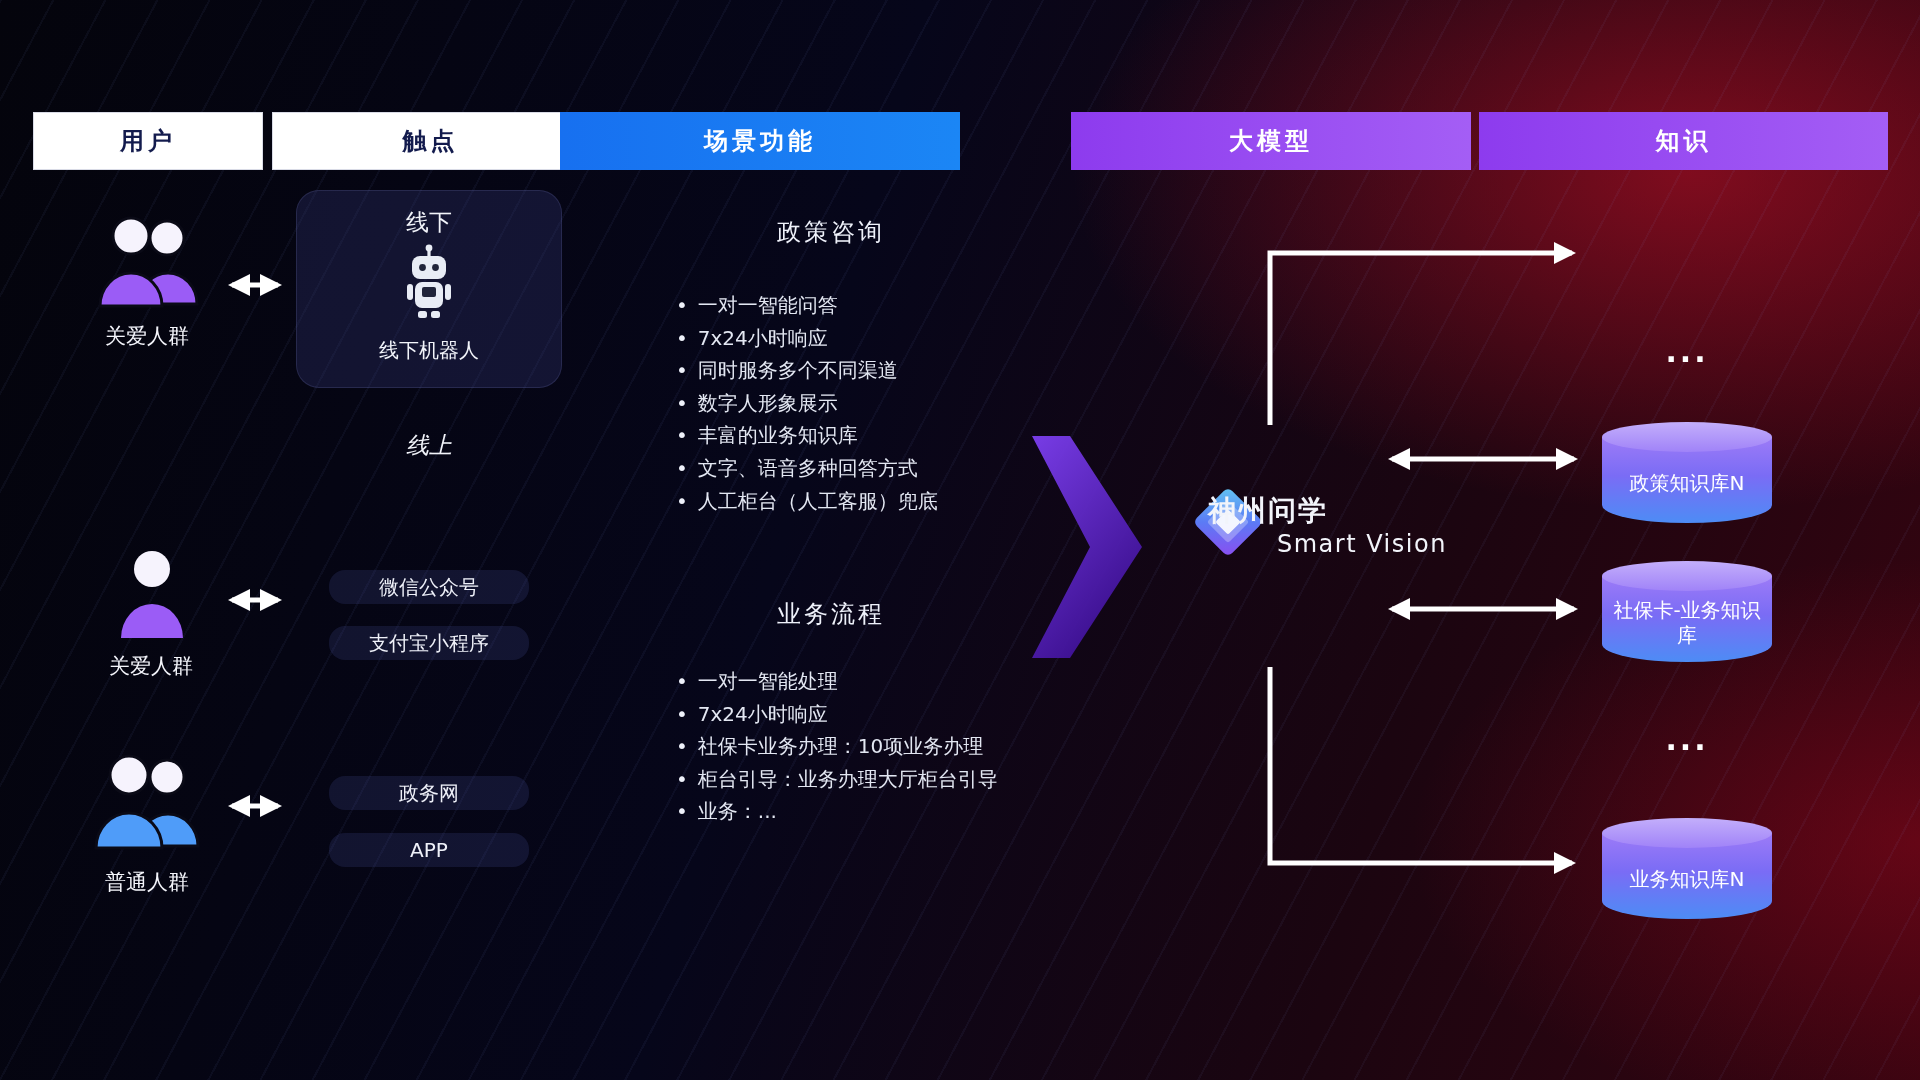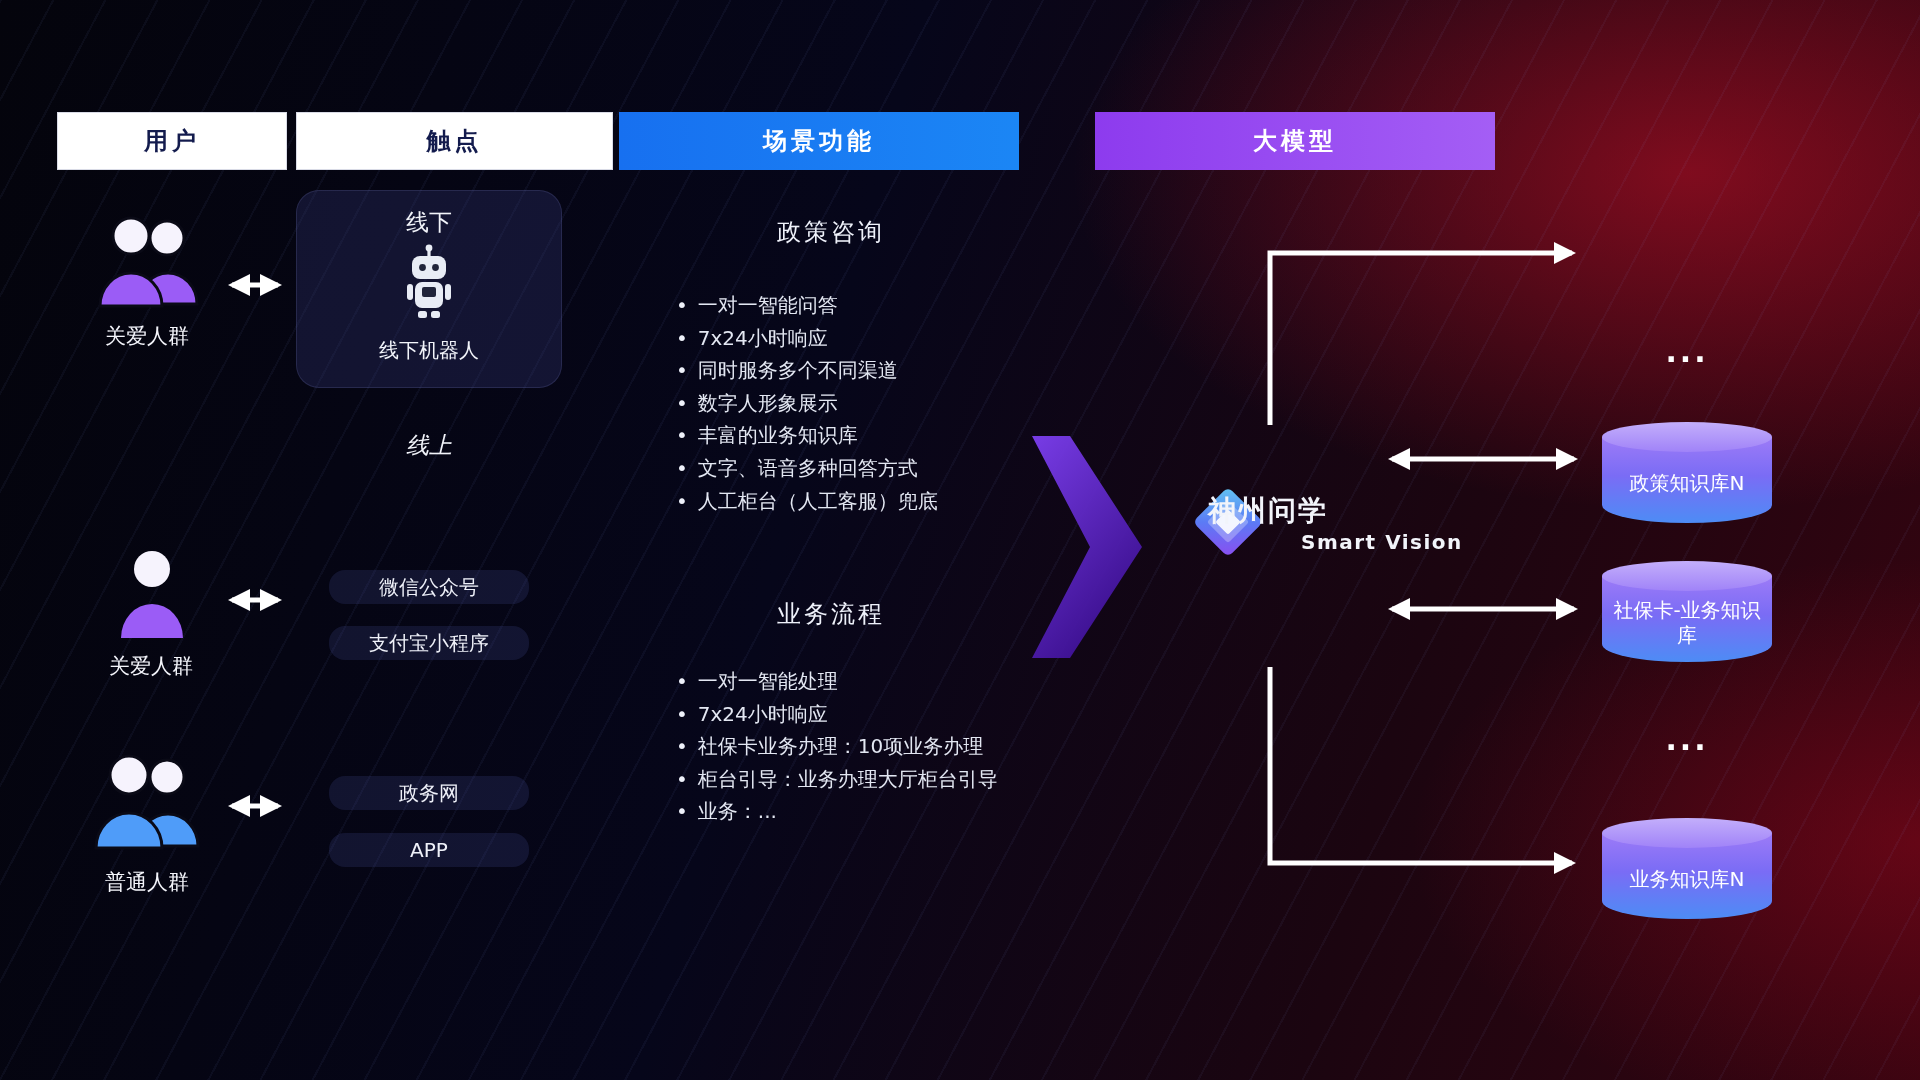--- a/index.html
+++ b/index.html
@@ -11,21 +11,21 @@
       radial-gradient(950px 520px at 88% 16%, rgba(205,18,42,0.55), rgba(205,18,42,0) 65%),
       radial-gradient(820px 460px at 100% 78%, rgba(150,8,28,0.50), rgba(150,8,28,0) 62%),
       linear-gradient(105deg, #04040c 0%, #06061a 42%, #1b0510 72%, #360410 100%);
   }
   .bg-streaks {
     position:absolute; inset:0; pointer-events:none;
     background:repeating-linear-gradient(118deg, rgba(140,165,255,0.05) 0 2px, rgba(0,0,0,0) 2px 46px);
   }
   .hdr {
     position:absolute; top:112px; height:58px; display:flex; align-items:center; justify-content:center;
-    font-size:24px; font-weight:bold; letter-spacing:4px;margin-left:24px;
+    font-size:24px; font-weight:bold; letter-spacing:4px;
   }
   .hdr-white { background:#ffffff; color:#131b4d; box-shadow:inset 0 0 0 1px #d9dbe6; }
   .hdr-blue  { background:linear-gradient(90deg,#1770f0,#1b86f5); color:#fff; }
   .hdr-purple{ background:linear-gradient(90deg,#8d3bee,#a45ef5); color:#fff; }
 
   .label-white { position:absolute; text-align:center; font-size:21px; color:#f4f5fb; }
   .abs { position:absolute; }
 
   .offline-box {
     position:absolute; left:296px; top:190px; width:264px; height:196px;
@@ -40,21 +40,21 @@
     position:absolute; left:329px; width:200px; height:34px; line-height:34px; text-align:center;
     font-size:20px; color:#eef0f8; background:rgba(88,100,190,0.16); border-radius:16px;
   }
 
   .scn-title { position:absolute; left:595px; width:472px; text-align:center; font-size:24px; letter-spacing:3px; color:#eef1fa; }
   .scn-list { position:absolute; left:676px; margin:0; padding:0; list-style:none; }
   .scn-list li { height:32.6px; line-height:32.6px; font-size:20px; color:#e3e7f2; white-space:nowrap; }
   .scn-list li::before { content:"•"; margin-right:10px; color:#eef1fa; }
 
   .model-name { position:absolute; left:1200px; top:492px; font-size:28px; font-weight:bold; letter-spacing:2px;margin-left:8px; }
-  .model-sub  { position:absolute; left:1277px; top:530px; font-size:20px; font-weight:700; letter-spacing:1.5px;margin-left:24px; }
+  .model-sub  { position:absolute; left:1277px; top:530px; font-size:24px; font-weight:400; letter-spacing:1.5px; }
 
   .cyl { position:absolute; left:1602px; width:170px; height:103px; }
   .cyl-body {
     position:absolute; left:0; top:15px; width:170px; height:86px;
     background:linear-gradient(180deg,#9d7bf7 0%, #7a6cf5 45%, #4d8cf5 100%);
     border-radius:0 0 85px 85px / 0 0 18px 18px;
   }
   .cyl-top {
     position:absolute; left:0; top:0; width:170px; height:30px; border-radius:50%;
     background:linear-gradient(180deg,#c3aefb,#a083f8);
@@ -70,22 +70,23 @@
   .overlay { position:absolute; inset:0; pointer-events:none; }
 </style>
 </head>
 <body>
 
 <div class="stage">
   <div class="bg-streaks"></div>
 
   <div class="hdr hdr-white" style="left:33px;width:230px">用户</div>
   <div class="hdr hdr-white" style="left:272px;width:317px">触点</div>
-  <div class="hdr hdr-blue" style="left:595px;width:400px">场景功能</div>
+  <div class="hdr hdr-blue" style="left:560px;width:400px">场景功能</div>
   <div class="hdr hdr-purple" style="left:1071px;width:400px">大模型</div>
+  <div class="hdr hdr-purple" style="left:1479px;width:409px">知识</div>
 
   <div class="abs" style="left:95px;top:214px">
     <svg width="108" height="100" viewBox="0 0 108 100">
       <circle cx="72" cy="24" r="17" fill="#f6f3fd" stroke="#0a0a16" stroke-width="3"></circle>
       <path d="M44 90 a29 31 0 0 1 58 0 z" fill="#9b5cf6" stroke="#0a0a16" stroke-width="3"></path>
       <circle cx="36" cy="22" r="18" fill="#f6f3fd" stroke="#0a0a16" stroke-width="3"></circle>
       <path d="M5 92 a31 33 0 0 1 62 0 z" fill="#9b5cf6" stroke="#0a0a16" stroke-width="3"></path>
     </svg>
   </div>
   <div class="label-white" style="left:87px;top:322px;width:120px">关爱人群</div>

